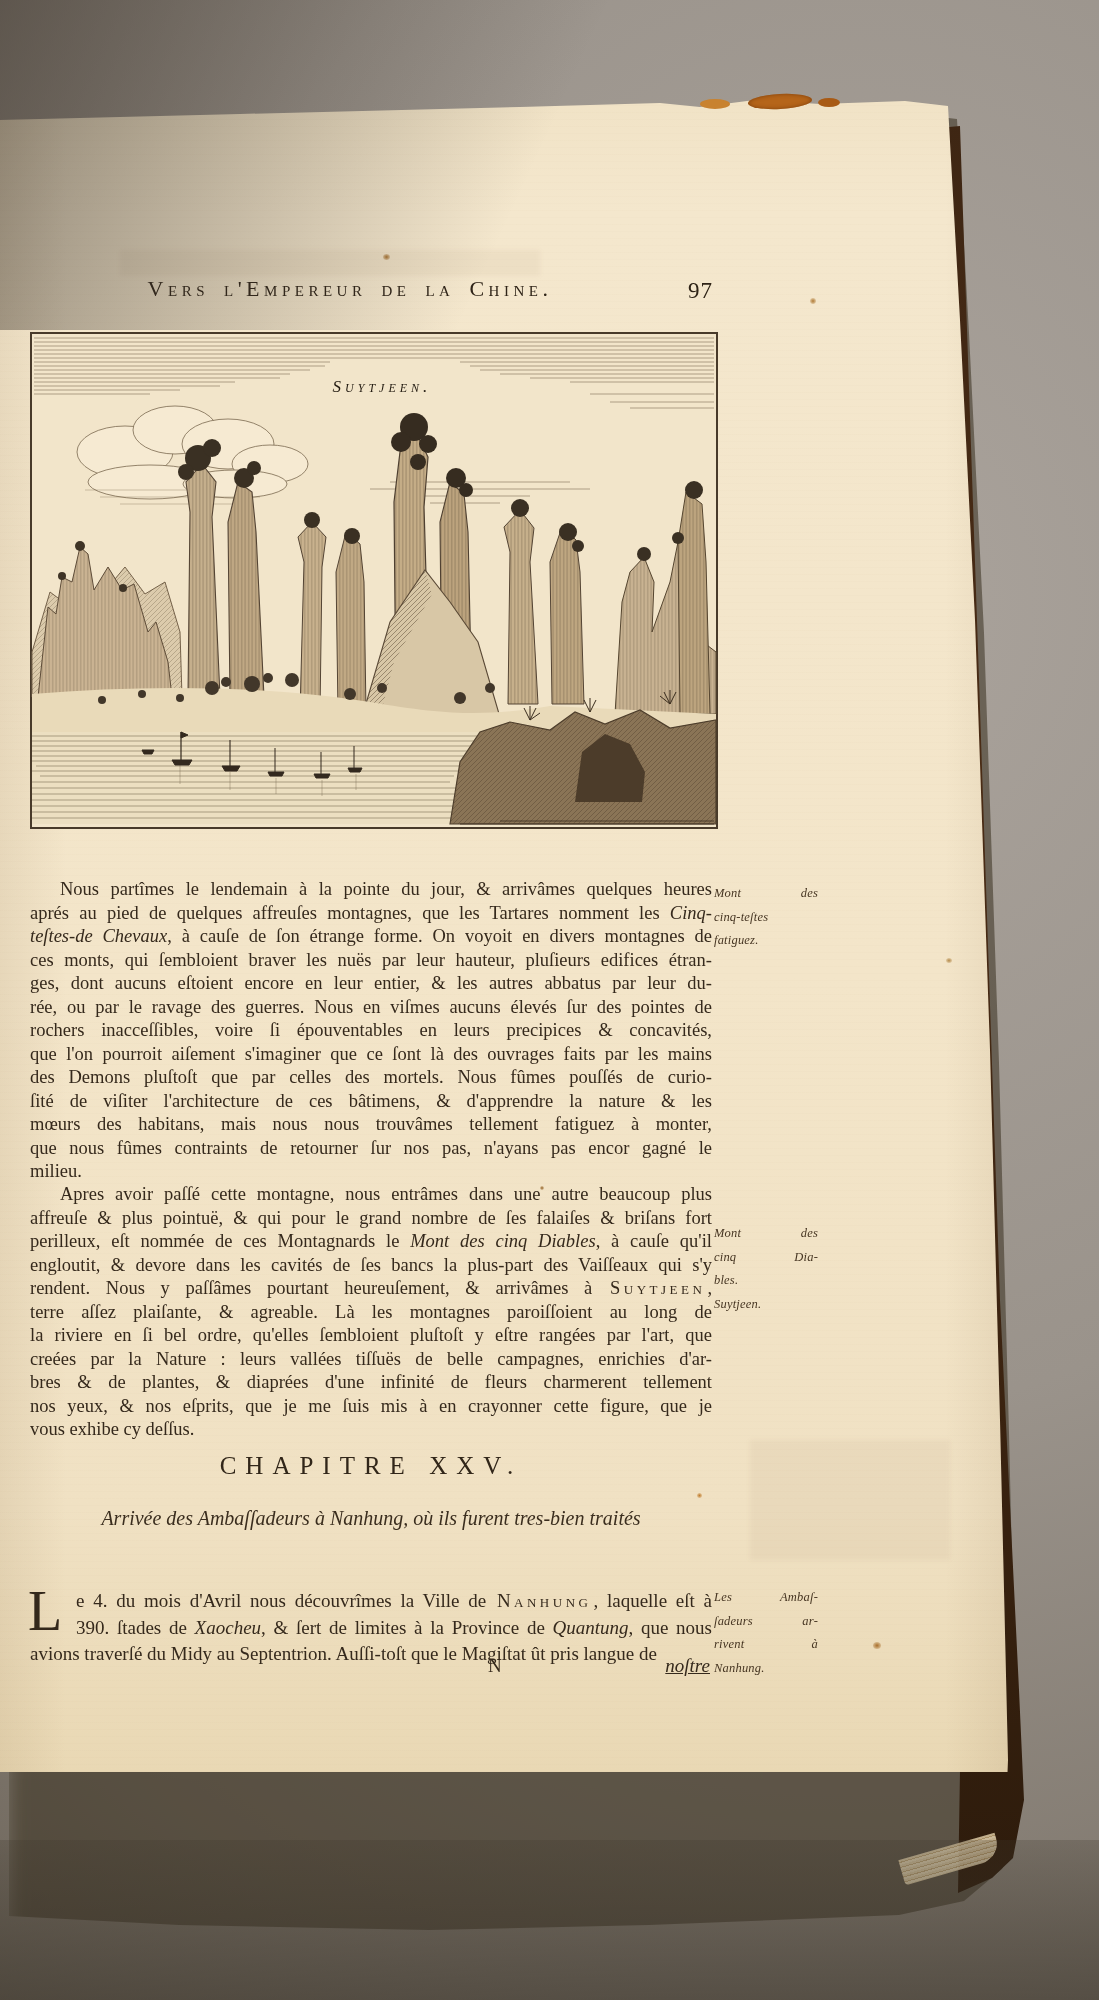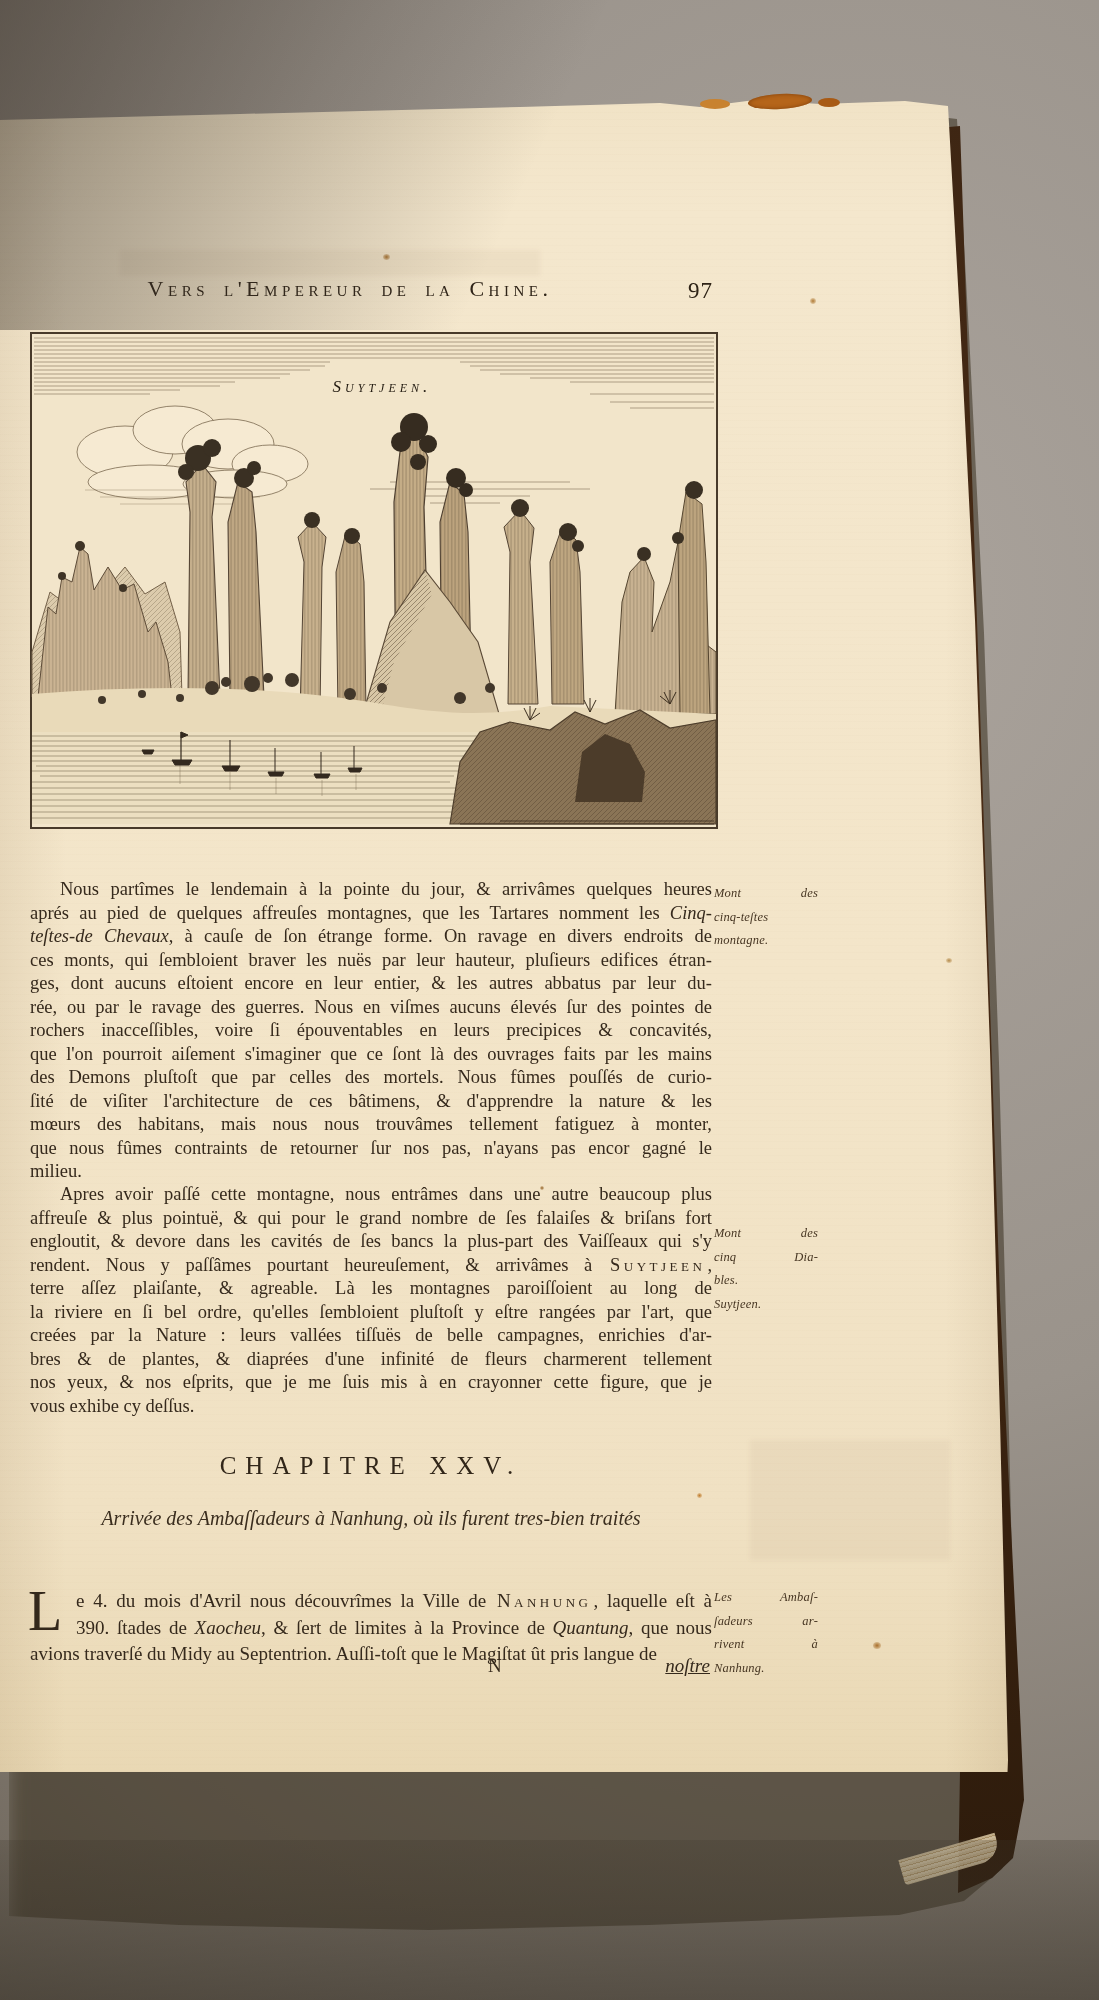--- a/index.html
+++ b/index.html
@@ -226,42 +226,43 @@
           <path d="M560,380 l-6,-12 M560,380 l0,-14 M560,380 l6,-12"></path>
           <path d="M640,372 l-6,-12 M640,372 l0,-14 M640,372 l6,-12 M640,372 l-10,-8"></path>
         </g>
         <path d="M470 489H684M430 492H684" stroke="#3c2f20" stroke-width="1" opacity="0.8"></path>
       </svg>
     </div>
 
     <div class="para" style="top:878px">
         <div class="tline"><span class="ind"></span><span>Nous partîmes le lendemain à la pointe du jour, &amp; arrivâmes quelques heures</span></div>
         <div class="tline"><span>aprés au pied de quelques affreuſes montagnes, que les Tartares nomment les </span><span class="i">Cinq-</span></div>
-        <div class="tline"><span class="i">teſtes-de Chevaux</span><span>, à cauſe de ſon étrange forme. On ravage en divers endroits de</span></div>
+        <div class="tline"><span class="i">teſtes-de Chevaux</span><span>, à cauſe de ſon étrange forme. On voyoit en divers montagnes de</span></div>
         <div class="tline"><span>ces monts, qui ſembloient braver les nuës par leur hauteur, pluſieurs edifices étran-</span></div>
         <div class="tline"><span>ges, dont aucuns eſtoient encore en leur entier, &amp; les autres abbatus par leur du-</span></div>
         <div class="tline"><span>rée, ou par le ravage des guerres. Nous en viſmes aucuns élevés ſur des pointes de</span></div>
         <div class="tline"><span>rochers inacceſſibles, voire ſi épouventables en leurs precipices &amp; concavités,</span></div>
         <div class="tline"><span>que l'on pourroit aiſement s'imaginer que ce ſont là des ouvrages faits par les mains</span></div>
         <div class="tline"><span>des Demons pluſtoſt que par celles des mortels. Nous fûmes pouſſés de curio-</span></div>
         <div class="tline"><span>ſité de viſiter l'architecture de ces bâtimens, &amp; d'apprendre la nature &amp; les</span></div>
         <div class="tline"><span>mœurs des habitans, mais nous nous trouvâmes tellement fatiguez à monter,</span></div>
         <div class="tline"><span>que nous fûmes contraints de retourner ſur nos pas, n'ayans pas encor gagné le</span></div>
         <div class="tline end"><span>milieu.</span></div>
       </div>
 
     <div class="margin-note" style="top:882px">
         <div class="tline"><span>Mont des</span></div>
         <div class="tline"><span>cinq-teſtes</span></div>
-        <div class="tline"><span>montagne.</span></div>
+        <div class="tline"><span>fatiguez.</span></div>
       </div>
 
     <div class="para" style="top:1183px">
         <div class="tline"><span class="ind"></span><span>Apres avoir paſſé cette montagne, nous entrâmes dans une autre beaucoup plus</span></div>
         <div class="tline"><span>affreuſe &amp; plus pointuë, &amp; qui pour le grand nombre de ſes falaiſes &amp; briſans fort</span></div>
+        <div class="tline"><span>perilleux, eſt nommée de ces Montagnards le </span><span class="i">Mont des cinq Diables</span><span>, à cauſe qu'il</span></div>
         <div class="tline"><span>engloutit, &amp; devore dans les cavités de ſes bancs la plus-part des Vaiſſeaux qui s'y</span></div>
         <div class="tline"><span>rendent. Nous y paſſâmes pourtant heureuſement, &amp; arrivâmes à </span><span class="sp">Suytjeen</span><span>,</span></div>
         <div class="tline"><span>terre aſſez plaiſante, &amp; agreable. Là les montagnes paroiſſoient au long de</span></div>
         <div class="tline"><span>la riviere en ſi bel ordre, qu'elles ſembloient pluſtoſt y eſtre rangées par l'art, que</span></div>
         <div class="tline"><span>creées par la Nature : leurs vallées tiſſuës de belle campagnes, enrichies d'ar-</span></div>
         <div class="tline"><span>bres &amp; de plantes, &amp; diaprées d'une infinité de fleurs charmerent tellement</span></div>
         <div class="tline"><span>nos yeux, &amp; nos eſprits, que je me ſuis mis à en crayonner cette figure, que je</span></div>
         <div class="tline end"><span>vous exhibe cy deſſus.</span></div>
       </div>
 

